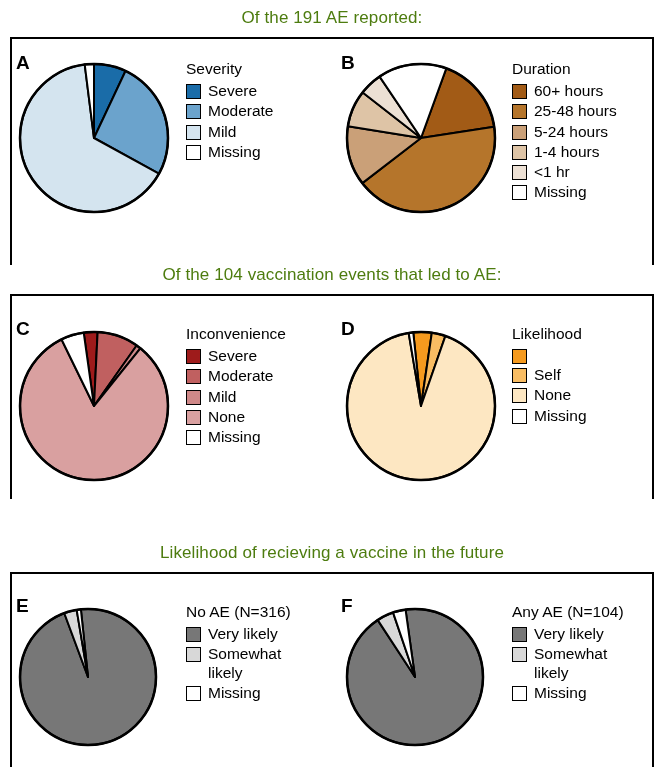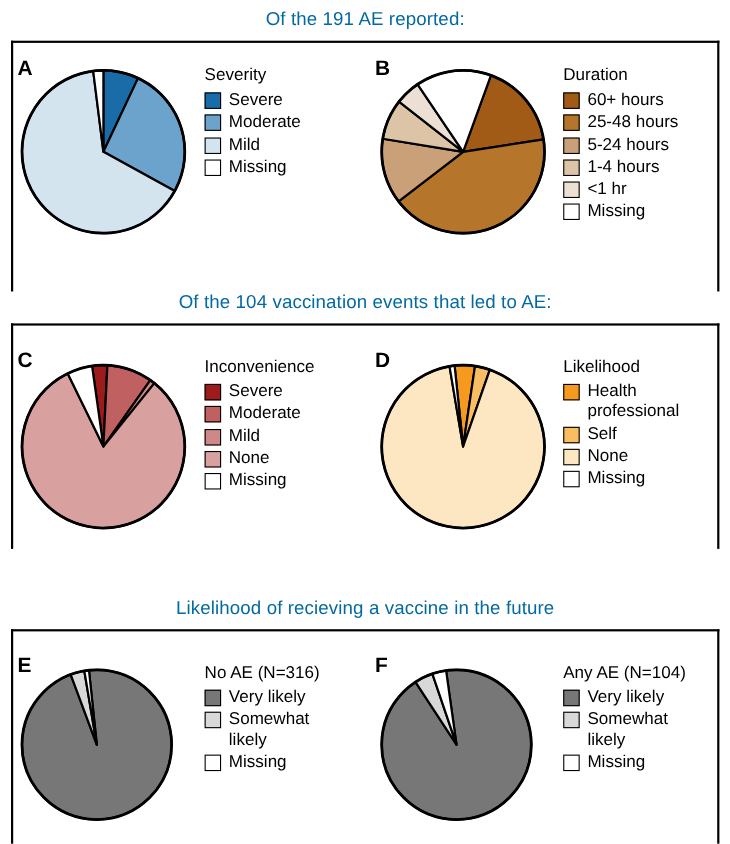--- a/index.html
+++ b/index.html
@@ -18,21 +18,21 @@
   .figure {
     position: relative;
     width: 664px;
     height: 767px;
   }
   .section-title {
     position: absolute;
     width: 100%;
     text-align: center;
     font-size: 17px;
-    color: #0369a1;
+    color: #4d7c0f;
     letter-spacing: 0.1px;
   }
   .bracket {
     position: absolute;
     border-top: 2.5px solid #000;
     border-left: 2.5px solid #000;
     border-right: 2.5px solid #000;
     border-bottom: none;
     box-sizing: border-box;
   }
@@ -202,22 +202,20 @@
         <path d="M 76 76 L 86.81014411361848 2.793847360738866 A 74 74 0 0 1 100.33613185865516 6.1161486024264065 Z" fill="#f9bd63" stroke="#000" stroke-width="2" stroke-linejoin="round"></path>
         <path d="M 76 76 L 100.33613185865516 6.1161486024264065 A 74 74 0 1 1 63.6591127430084 3.036293256782642 Z" fill="#fde7c2" stroke="#000" stroke-width="2" stroke-linejoin="round"></path>
         <path d="M 76 76 L 63.6591127430084 3.036293256782642 A 74 74 0 0 1 68.26489371819365 2.405379742747769 Z" fill="#ffffff" stroke="#000" stroke-width="2" stroke-linejoin="round"></path>
         <circle cx="76" cy="76" r="74" fill="none" stroke="#000" stroke-width="2.5"></circle>
       </svg>
   </div>
   <div class="legend" style="left:512px; top:325px;">
     <div class="legend-title">Likelihood</div>
     <div class="legend-row">
       <span class="swatch" style="background:#f59a1e;"></span>
-      <span class="legend-label">Health
-professional</span>
     </div>
     <div class="legend-row">
       <span class="swatch" style="background:#f9bd63;"></span>
       <span class="legend-label">Self</span>
     </div>
     <div class="legend-row">
       <span class="swatch" style="background:#fde7c2;"></span>
       <span class="legend-label">None</span>
     </div>
     <div class="legend-row">

